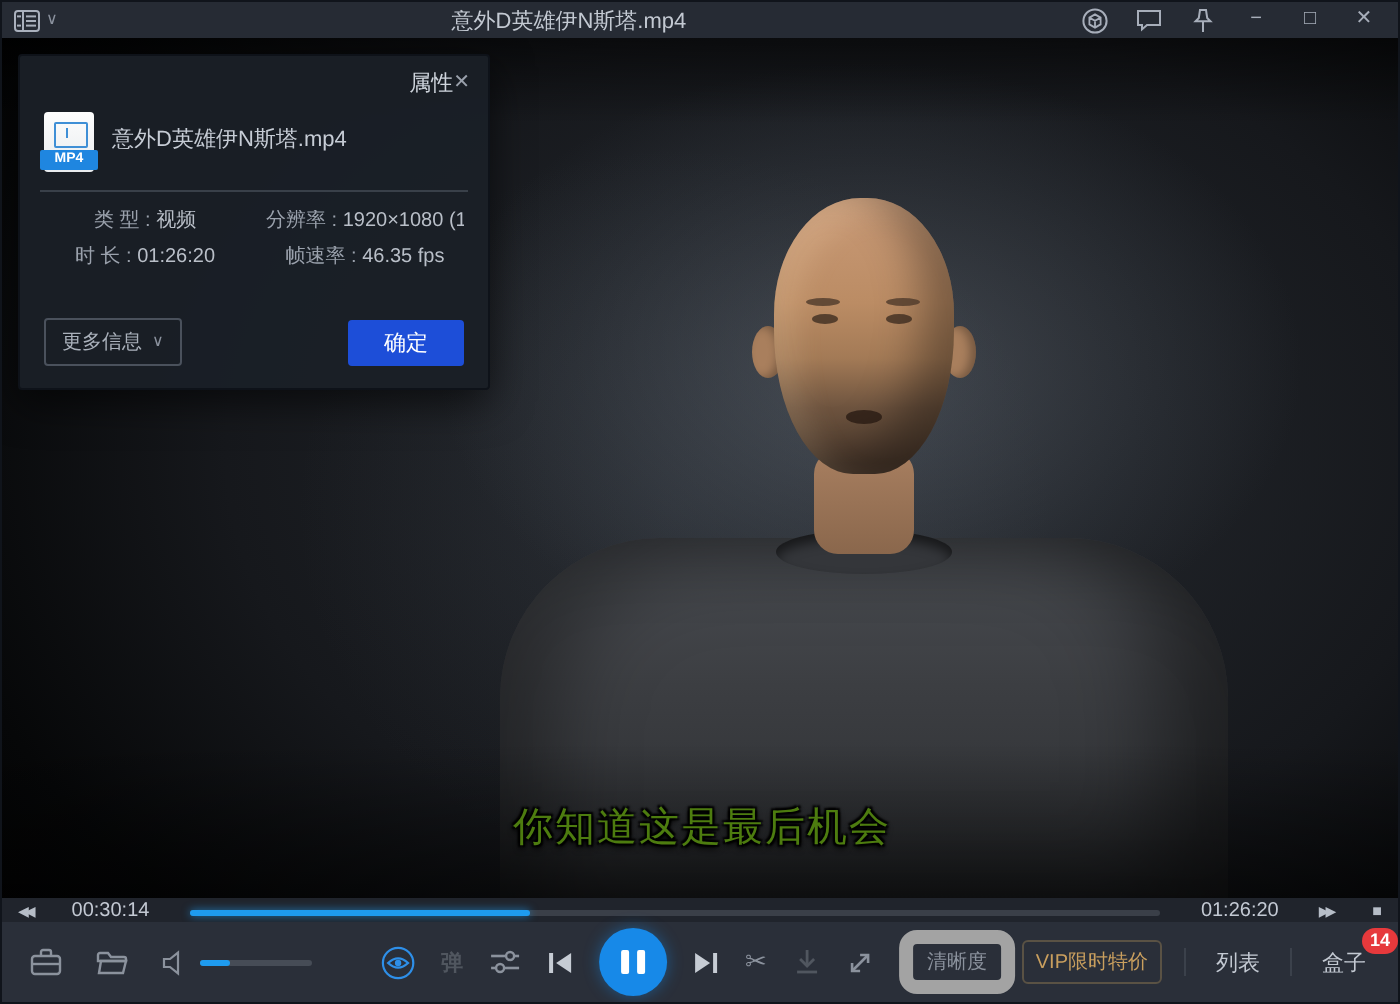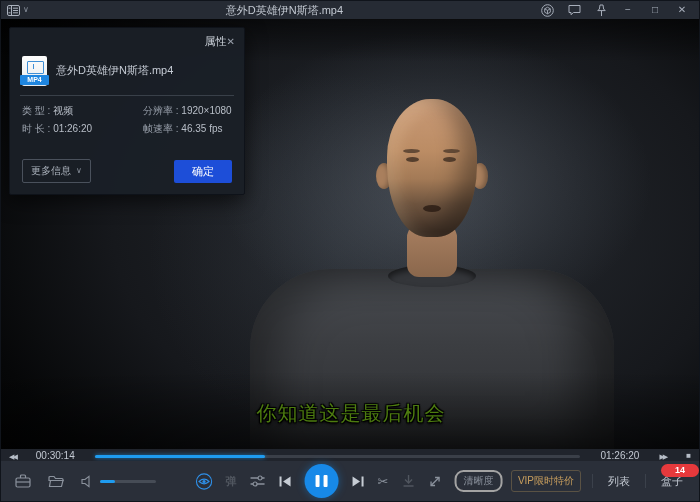--- a/index.html
+++ b/index.html
@@ -53,21 +53,21 @@
   .panel-close{font-size:10px;color:#9aa1ac;cursor:pointer;}
   .file-row{display:flex;align-items:center;gap:9px;padding:2px 12px 9px 12px;}
   .file-ic{position:relative;width:25px;height:30px;background:linear-gradient(180deg,#fdfdfd,#e8ebee);border-radius:2px;flex:none;}
   .file-ic:before{content:"";position:absolute;top:5px;left:5px;width:15px;height:11px;border:1.5px solid #3f8fd6;border-radius:1px;}
   .file-ic:after{content:"";position:absolute;top:8px;left:10.5px;width:1.5px;height:5px;background:#3f8fd6;}
   .file-badge{position:absolute;left:-2px;bottom:1px;right:-2px;height:10px;background:#1f86e0;color:#fff;font-size:7px;font-weight:bold;
     text-align:center;line-height:10px;border-radius:1px;}
   .file-name{font-size:11px;color:#c6ccd5;line-height:1.25;word-break:break-all;}
   .divider{height:1px;background:#394049;margin:0 10px;}
   .info{padding:9px 12px 4px 12px;font-size:10px;line-height:1.2;}
-  .grid2{display:grid;grid-template-columns:101px 1fr;gap:6px 20px;}
+  .grid2{display:grid;grid-template-columns:101px 1fr;gap:6px 10px;text-align:center;}
   .cell{white-space:nowrap;overflow:hidden;}
   .cell .lbl{color:#9aa1ac;}
   .cell .val{color:#b9bfc8;}
   .info .wide{margin-top:6px;}
   .info .gap{height:10px;}
   .panel-foot{display:flex;align-items:center;justify-content:space-between;padding:10px 12px 11px 12px;}
   .more-btn{display:inline-flex;align-items:center;gap:5px;border:1px solid #4a515c;border-radius:2px;background:transparent;
     color:#aab1bb;font-size:10px;padding:4px 8px;cursor:pointer;}
   .ok-btn{border:none;border-radius:2px;background:#1d4ed8;color:#fff;font-size:11px;padding:4px 0;width:58px;cursor:pointer;}
 
@@ -88,27 +88,27 @@
   .vol-fill{position:absolute;left:0;top:0;bottom:0;background:#1e9bef;border-radius:2px;}
   .cl-center{position:absolute;left:348px;top:0;bottom:0;transform:translateX(-50%);display:flex;align-items:center;gap:13px;}
   .ic-btn{display:inline-flex;align-items:center;justify-content:center;cursor:pointer;color:#8b929d;}
   .ic-dim{color:#50565f;}
   .ic-bright{color:#c6ccd4;}
   .danmaku{font-size:11px;font-weight:bold;}
   .scissors{font-size:13px;}
   .pause-btn{width:34px;height:34px;border-radius:50%;background:#1789e8;border:none;display:inline-flex;align-items:center;justify-content:center;
     gap:4px;cursor:pointer;box-shadow:0 0 8px rgba(23,137,232,.45);}
   .pbar{width:4px;height:12px;background:#fff;border-radius:1px;}
-  .pill{border:2px solid #a3a3a3;border-radius:9px;color:#8b929d;font-size:10px;padding:2px 7px;cursor:pointer;white-space:nowrap;}
+  .pill{border:7px solid #a3a3a3;border-radius:9px;color:#8b929d;font-size:10px;padding:2px 7px;cursor:pointer;white-space:nowrap;}
   .cl-right{margin-left:auto;display:flex;align-items:center;gap:11px;padding-right:12px;}
   .vip-btn{border:1px solid #5a5244;border-radius:3px;color:#c99f5e;font-size:10px;padding:3px 6px;background:transparent;cursor:pointer;white-space:nowrap;}
   .txt-btn{color:#c3c9d2;font-size:11px;cursor:pointer;white-space:nowrap;position:relative;padding:3px 4px;}
   .sep{width:1px;height:14px;background:#3b414b;}
   .badge{position:absolute;top:-7px;right:-12px;min-width:14px;height:13px;background:#e6393c;border-radius:7px;color:#fff;
-    font-size:9px;font-weight:bold;line-height:13px;text-align:center;padding:0 14px;}
+    font-size:9px;font-weight:bold;line-height:13px;text-align:center;padding:0 4px;}
 </style>
 </head>
 <body>
 
 <div class="window">
 
   <div class="titlebar">
     <div class="tb-left">
       <span>
         <svg width="13" height="11" viewBox="0 0 13 11">

